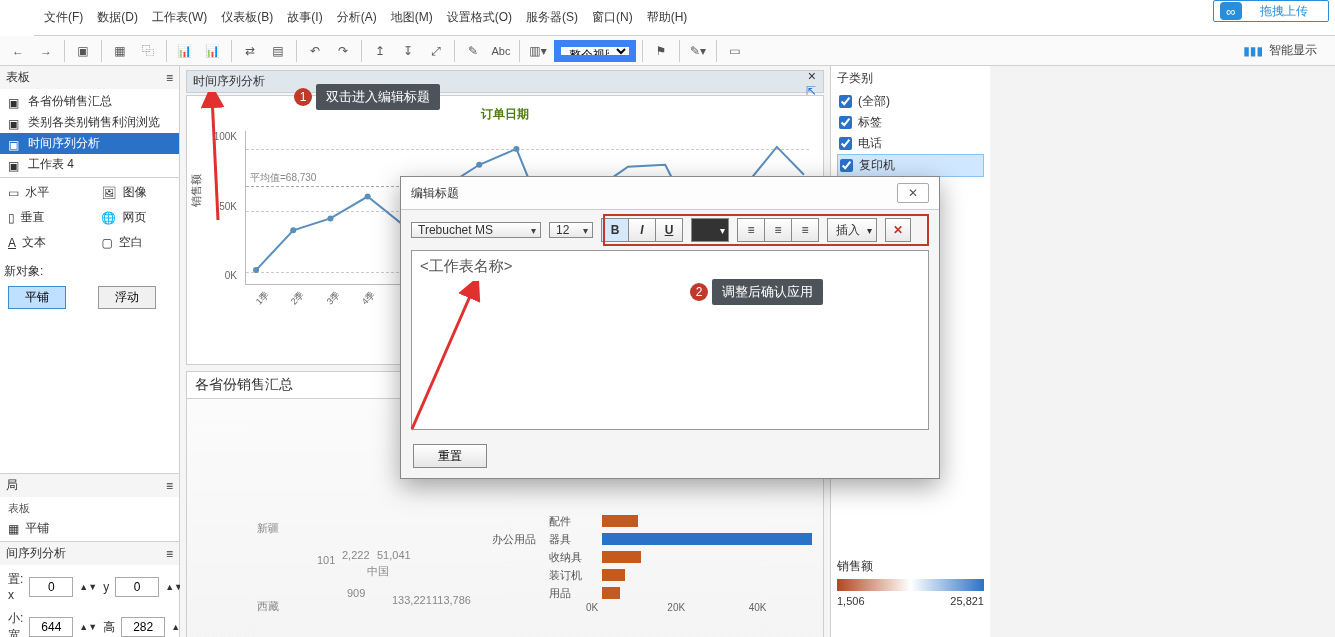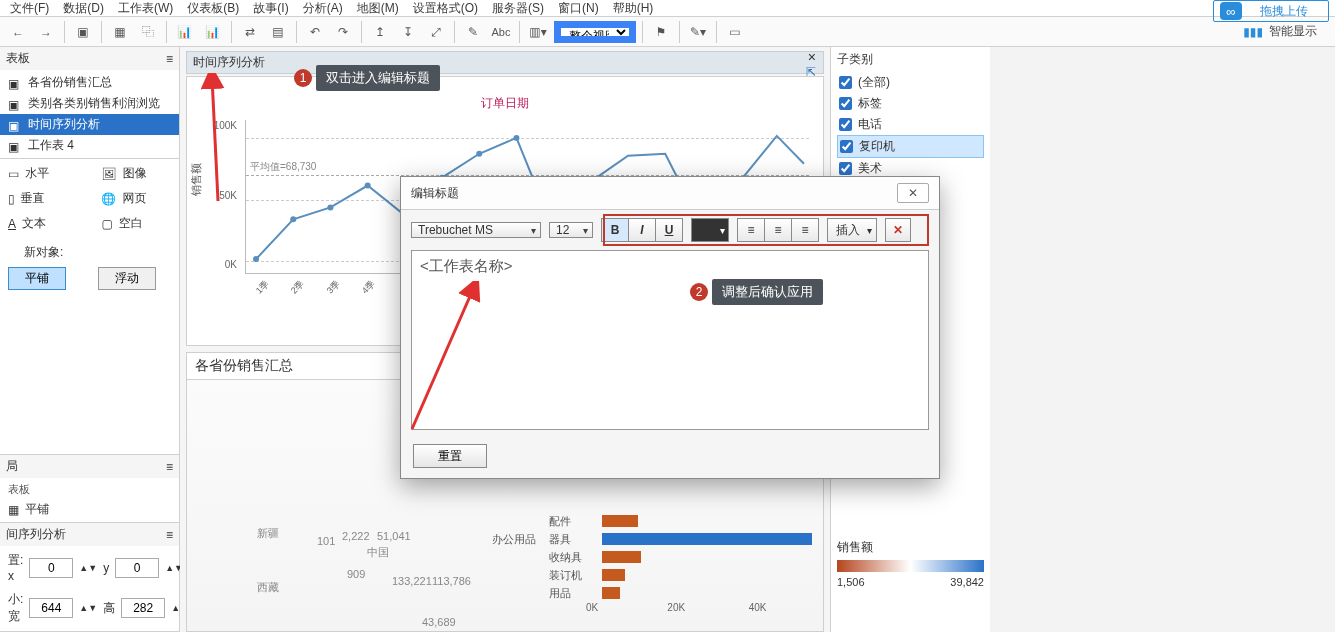--- a/index.html
+++ b/index.html
@@ -1,19 +1,19 @@
 <!DOCTYPE html>
 <html><head>
 <meta charset="utf-8">
 <style>
   * { box-sizing: border-box; margin: 0; padding: 0; font-family: "Microsoft YaHei", SimSun, Arial, sans-serif; }
   body { width: 1335px; height: 637px; overflow: hidden; background: #fff; font-size: 12px; color: #333; position: relative; }
 
   
-  .menubar { display: flex; align-items: center; height: 17px; padding: 0 4px 0 10px; border-bottom: 1px solid #d0d0d0; background: #fff; color:#3a3a3a; position:relative; }
+  .menubar { display: flex; align-items: center; height: 36px; padding: 0 4px 0 10px; border-bottom: 1px solid #d0d0d0; background: #fff; color:#3a3a3a; position:relative;margin-left:34px; }
   .menubar span { margin-right: 14px; font-size: 12px; }
   .upload-tag { position: absolute; right: 6px; top: 0; display: flex; align-items: center; gap: 4px; color: #2a8ddb; border: 1px solid #2a8ddb; padding: 1px 6px; border-radius: 2px; font-size: 12px; }
   .upload-tag .cloud { width: 22px; height: 18px; background: #2a8ddb; border-radius: 4px; display: inline-flex; align-items:center; justify-content:center; color:#fff; font-size:13px; }
 
   
   .toolbar { height: 30px; display:flex; align-items:center; padding: 0 6px; border-bottom:1px solid #d0d0d0; gap:4px; background:#fafafa; }
   .tb-btn { width: 24px; height:24px; display:inline-flex; align-items:center; justify-content:center; color:#555; border-radius:2px; }
   .tb-sep { width:1px; height:22px; background:#ccc; margin:0 2px; }
   .tb-input { border:7px solid #3b82f6; height:22px; background:#fff; font-size:12px; padding:0 4px; }
   .smart-display { margin-left:auto; display:flex; align-items:center; gap:6px; padding-right:12px; color:#444; }
@@ -24,35 +24,35 @@
   .panel { border-bottom:1px solid #d0d0d0; }
   .panel-header { display:flex; align-items:center; justify-content:space-between; padding:3px 6px; font-size:12px; font-weight:normal; background:#f5f5f5; }
   .panel-body { padding:2px 0; }
 
   .tree-item { display:flex; align-items:center; gap:6px; padding:2px 6px 2px 8px; font-size:12px; }
   .tree-item.selected { background:#2a72c8; color:#fff; }
   .ti-icon { width:14px; height:12px; display:inline-block; }
 
   .obj-grid { display:grid; grid-template-columns:1fr 1fr; gap:8px 24px; padding:6px 8px; font-size:12px; }
   .obj-cell { display:flex; align-items:center; gap:6px; }
-  .obj-label-row { padding:6px 24px 2px; font-size:12px; color:#333; }
+  .obj-label-row { padding:6px 4px 2px; font-size:12px; color:#333; }
   .btn-row { display:flex; gap:32px; padding:4px 8px 8px; }
   .flat-btn { border:1px solid #999; background:#f0f0f0; padding:2px 16px; font-size:12px; }
   .flat-btn.active { background:#bfe0ff; border-color:#3a8dd0; }
 
   .pos-row { display:flex; align-items:center; gap:6px; padding:4px 8px; font-size:12px; }
   .num-input { width:44px; height:20px; border:1px solid #aaa; text-align:center; font-size:12px; }
 
   
   .center { flex:1; position:relative; background:#f5f5f5; padding:4px 6px; overflow:hidden; }
   .dash-title-bar { background:#dfe6ec; padding:2px 6px; font-size:12px; display:flex; align-items:center; justify-content:space-between; border:1px solid #c6cfd6; }
   .dash-title-bar .right-controls { display:flex; gap:2px; }
 
   .chart-pane { background:#fff; border:1px solid #cfcfcf; margin-top:2px; padding:6px 8px 4px; position:relative; height:270px; }
-  .chart-subtitle { text-align:center; font-size:12px; color:#be185d; margin-top:12px; }
+  .chart-subtitle { text-align:center; font-size:12px; color:#4d7c0f; margin-top:4px;font-weight:bold; }
   .year-row { display:flex; border-top:1px solid #d4d4d4; border-bottom:1px solid #d4d4d4; margin-top:2px; }
   .year-cell { flex:1; text-align:center; font-size:12px; padding:3px 0; }
   .year-cell.active { background:#3a72b8; color:#fff; }
   .chart-body { position:relative; height:180px; margin-top:4px; }
   .y-axis { position:absolute; left:0; top:0; bottom:22px; width:46px; display:flex; flex-direction:column; justify-content:space-between; align-items:flex-end; font-size:10px; color:#666; padding:4px 4px 4px 0;}
   .y-axis-label { position:absolute; left:-6px; top:50%; transform:rotate(-90deg) translateX(10px); transform-origin:left top; font-size:11px; color:#555; }
   .plot-area { position:absolute; left:50px; right:6px; top:4px; bottom:22px; border-left:1px solid #bbb; border-bottom:1px solid #bbb; }
   .hline { position:absolute; left:0; right:0; border-top:1px dashed #ccc; }
   .x-ticks { position:absolute; left:50px; right:6px; bottom:2px; display:flex; }
   .x-seg { flex:1; display:flex; }
@@ -346,21 +346,21 @@
             <div class="x-seg"></div>
             <div class="x-seg"></div>
         </div>
       </div>
     </div>
 
     <div class="map-title">各省份销售汇总</div>
     <div class="map-pane">
       <div class="map-placeholder"></div>
 
-    <span class="map-label" style="left: 70px; top: 146px;">新疆</span>
+    <span class="map-label" style="left: 70px; top: 122px;">新疆</span>
         <span class="map-label" style="left: 70px; top: 200px;">西藏</span>
         <span class="map-label" style="left: 180px; top: 165px;">中国</span>
         <span class="map-label" style="left: 155px; top: 150px;">2,222</span>
         <span class="map-label" style="left: 160px; top: 188px;">909</span>
         <span class="map-label" style="left: 190px; top: 150px;">51,041</span>
         <span class="map-label" style="left: 130px; top: 155px;">101</span>
         <span class="map-label" style="left: 205px; top: 195px;">133,221</span>
         <span class="map-label" style="left: 245px; top: 195px;">113,786</span>
         <span class="map-label" style="left: 235px; top: 236px;">43,689</span>
       </div>
@@ -387,21 +387,21 @@
     <div class="chk-row">
         <input type="checkbox" checked="" style="">
         <span>美术</span>
       </div>
 
     <div class="legend-block" style="margin-top:360px;">
       <div>销售额</div>
       <div class="legend-bar"></div>
       <div class="legend-scale">
         <span>1,506</span>
-        <span>39,842</span>
+        <span>25,821</span>
       </div>
     </div>
   </div>
 
   <div class="far-right"></div>
 </div>
 
 <div class="bars-block">
   <div class="bar-row">
       <span class="bar-cat"></span>

